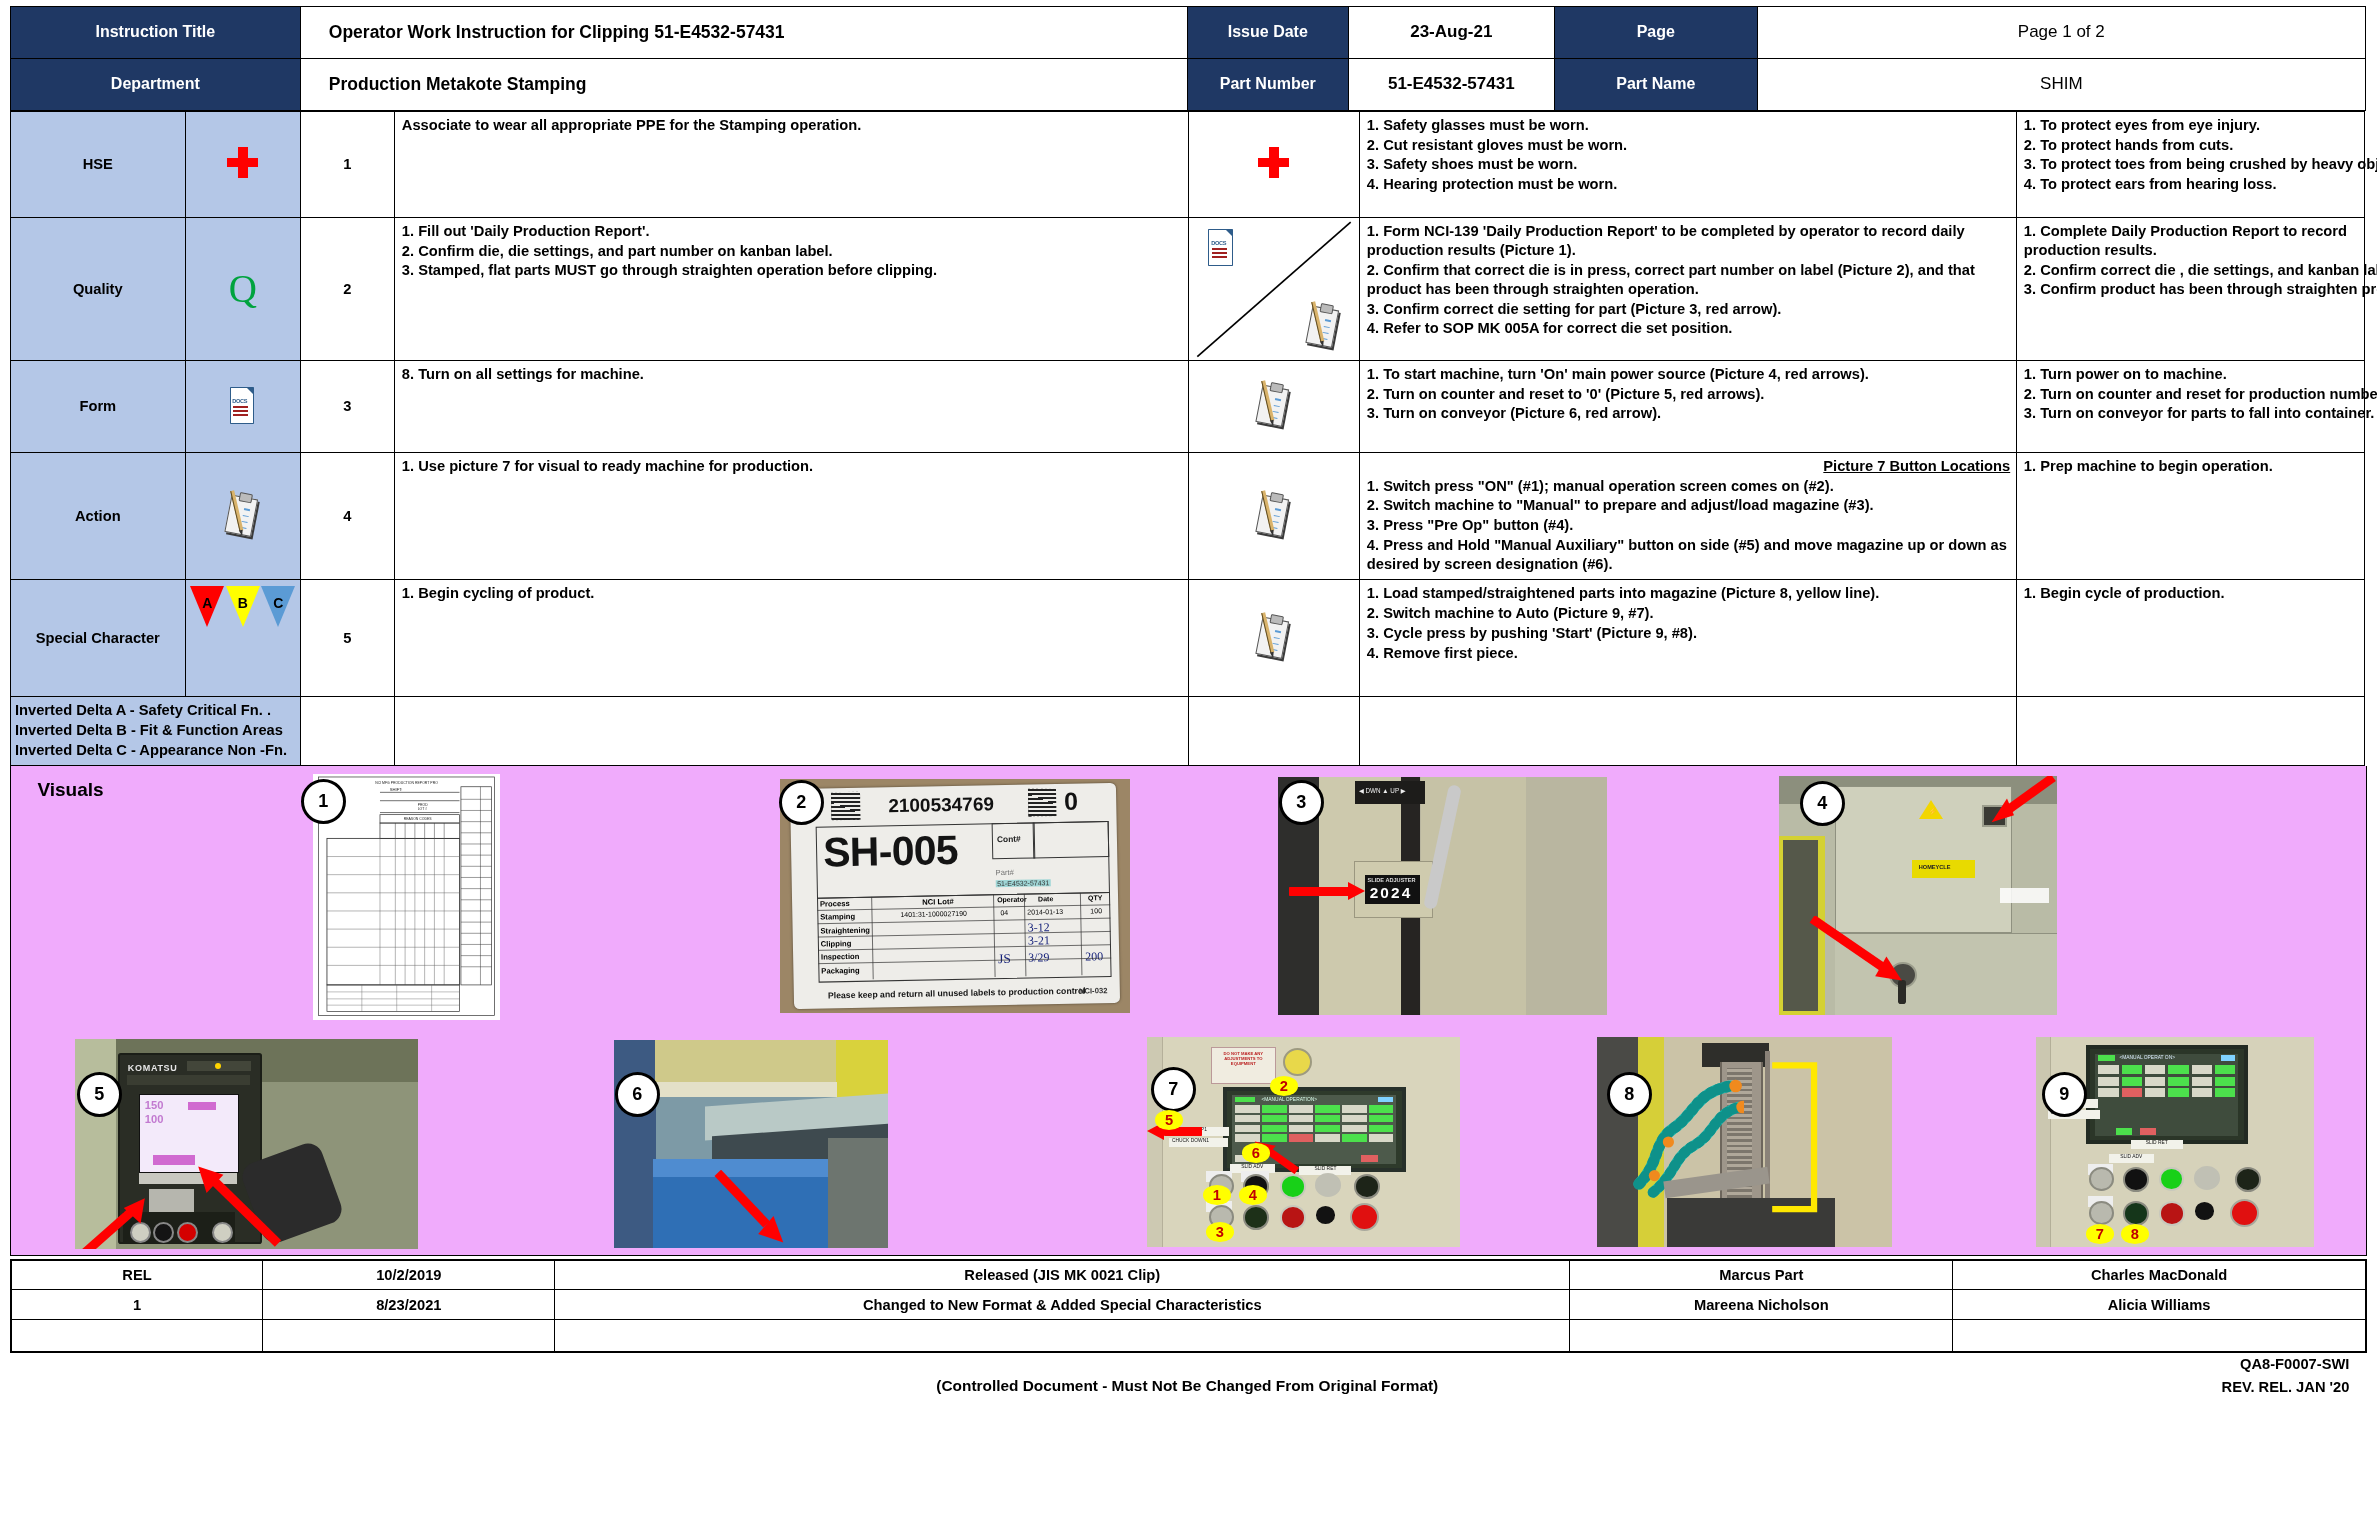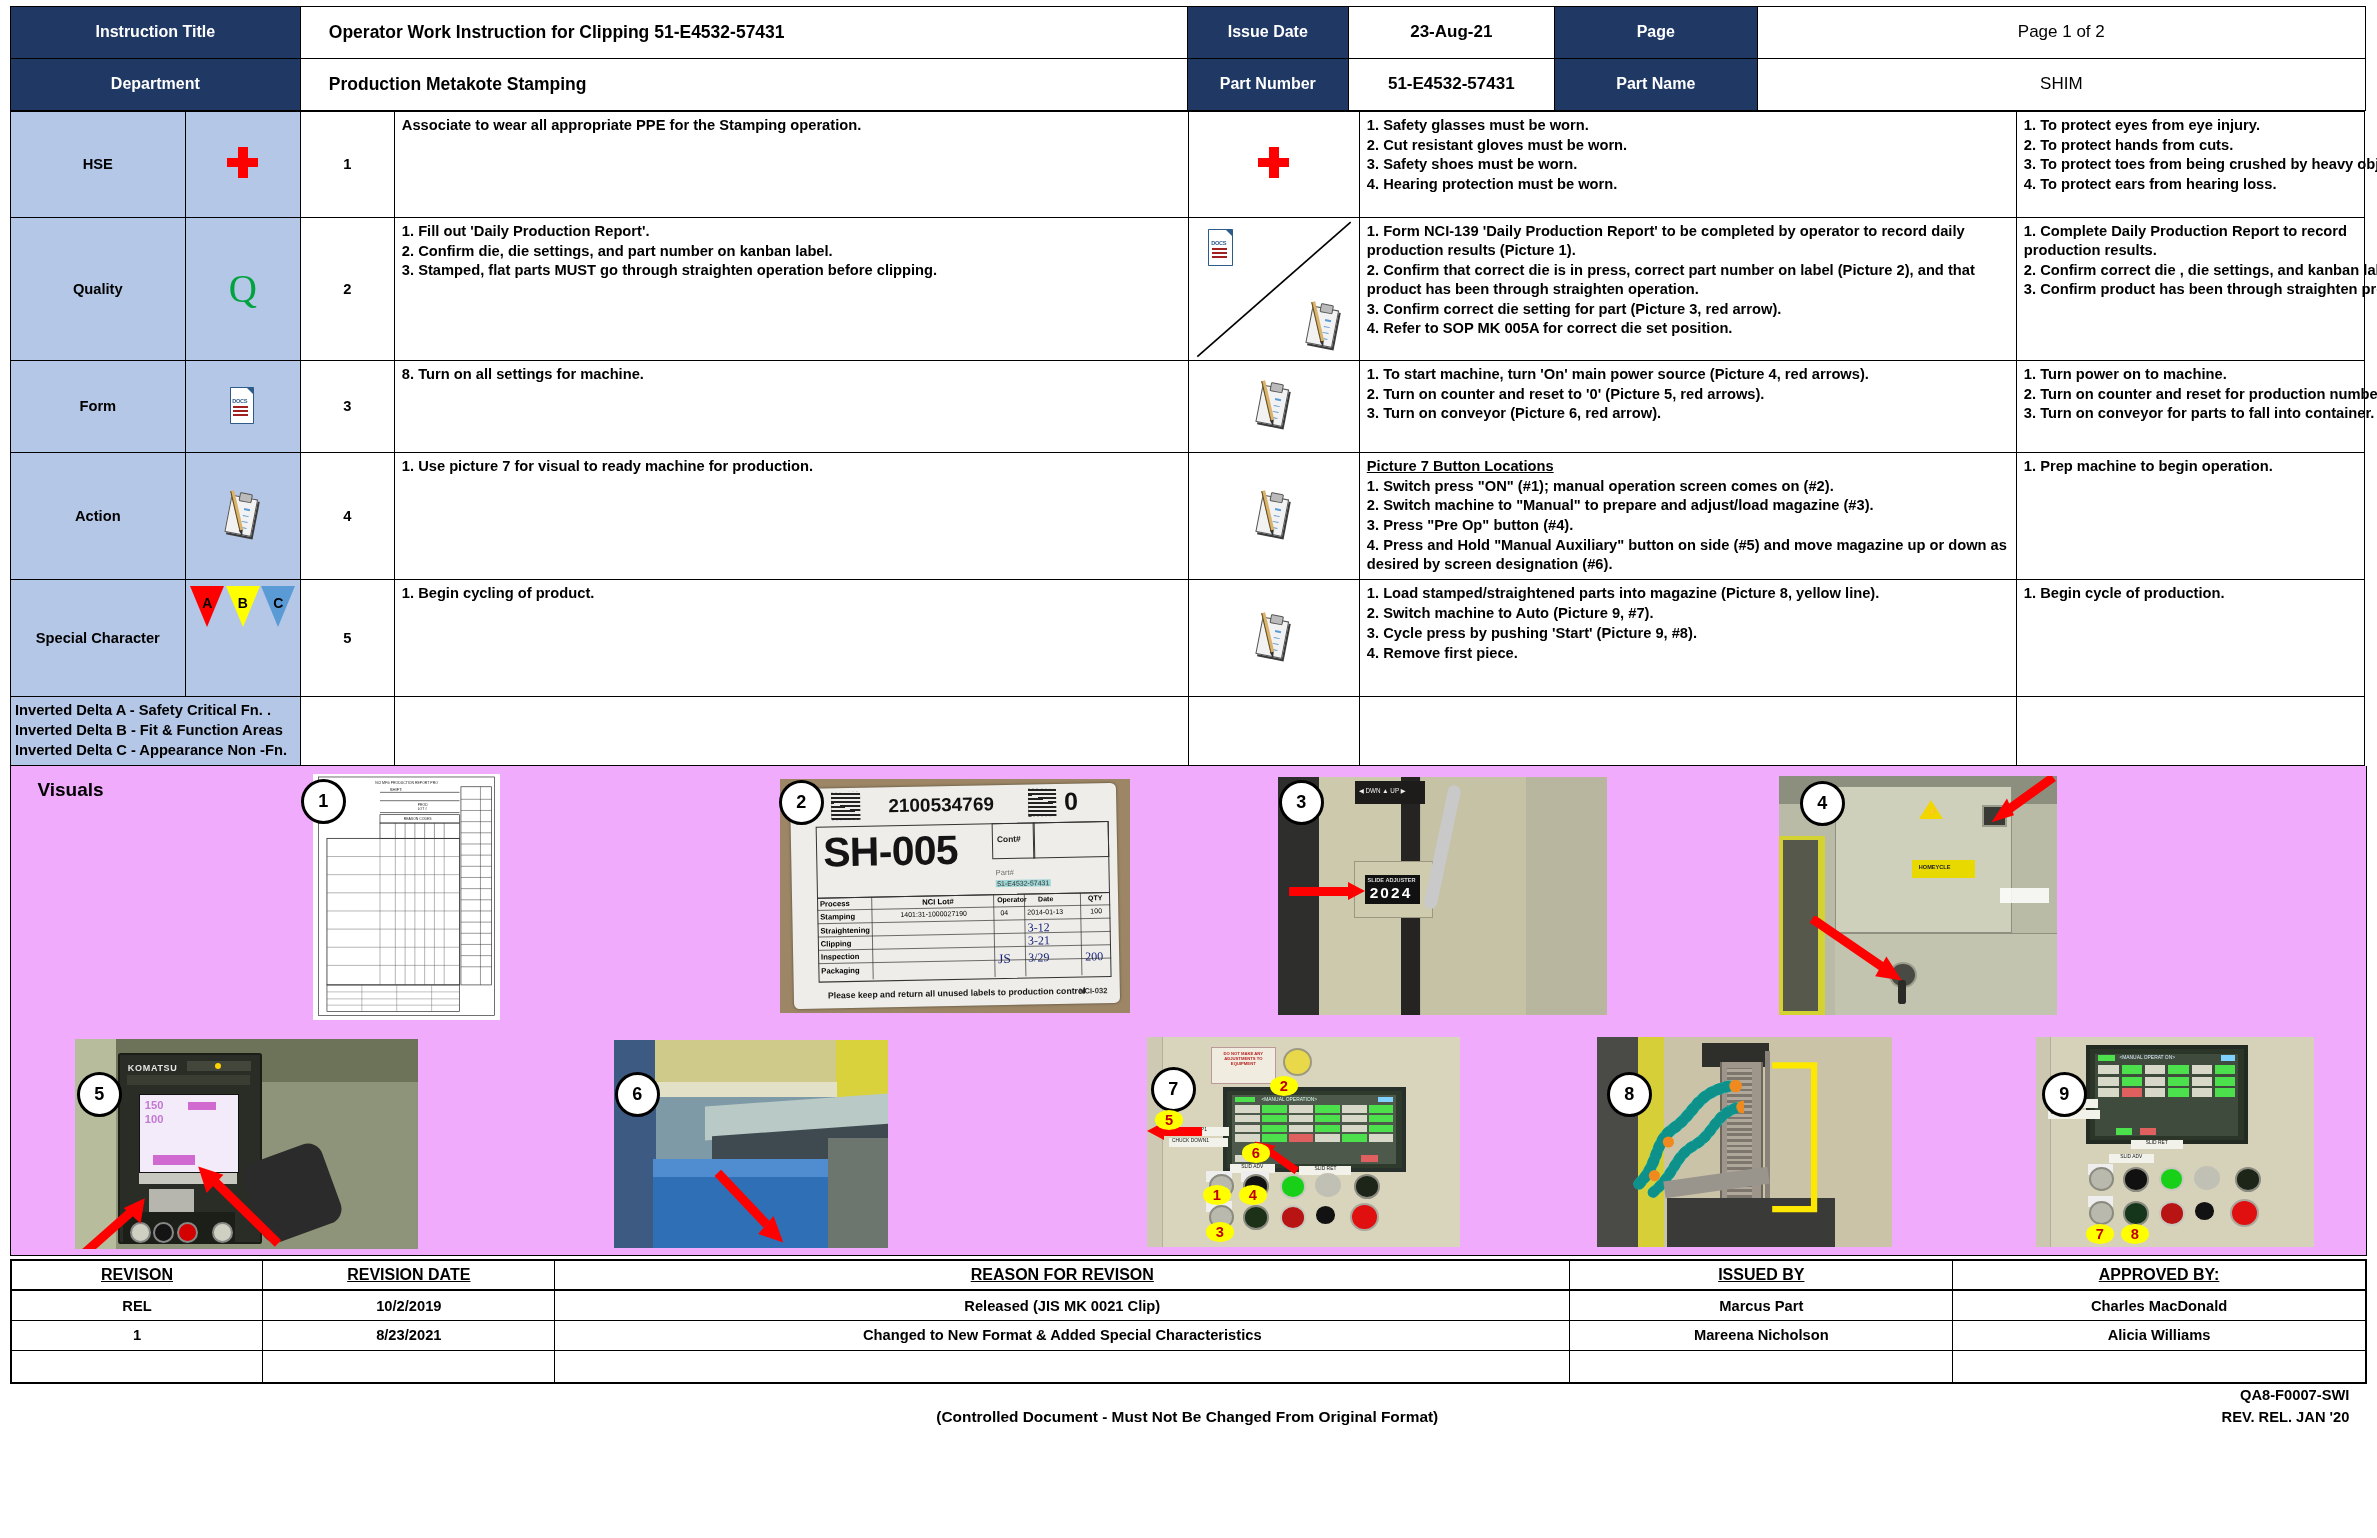--- a/index.html
+++ b/index.html
@@ -32,21 +32,21 @@
   .hdr.navy{background:#1F3864;color:#fff;}
   .cell-txt{padding:4.2px 5.6px 4.2px 7px;font-weight:bold;font-size:14.3px;line-height:1.30;vertical-align:top;background:#fff;}
   .defn{background:#B4C7E7;font-weight:bold;font-size:16px;text-align:center;vertical-align:middle;}
   .symcell{background:#B4C7E7;text-align:center;vertical-align:middle;}
   .stepno{text-align:center;vertical-align:middle;font-weight:bold;font-size:19px;background:#fff;}
   .symproc{text-align:center;vertical-align:middle;background:#fff;position:relative;}
 
   ul.klist{margin:0;padding:0;list-style:none;}
   ul.klist li{margin:0 0 0.7px 0;padding:0;white-space:nowrap;}
   ul.klist li.wrap{white-space:normal;}
-  .kp-head{text-decoration:underline;font-weight:bold;}
+  .kp-head{text-decoration:underline;font-weight:bold;text-align:right;}
 
   
   .redcross{position:relative;width:31px;height:31px;display:inline-block;}
   .redcross:before,.redcross:after{content:"";position:absolute;background:#FF0000;}
   .redcross:before{left:10.5px;top:0;width:9.8px;height:31px;}
   .redcross:after{left:0;top:10.5px;width:31px;height:9.8px;}
   .qglyph{font-family:"Liberation Serif",serif;font-size:39px;color:#00A33E;font-weight:normal;line-height:1;}
   .deltas{display:flex;justify-content:center;align-items:flex-start;gap:1.4px;}
   .tri{width:0;height:0;border-left:17.5px solid transparent;border-right:17.5px solid transparent;position:relative;}
   .tri span{position:absolute;top:-32px;left:-5.6px;width:11.2px;text-align:center;font-size:14px;font-weight:bold;color:#000;}
@@ -799,27 +799,20 @@
 
   <table class="rev">
     <colgroup>
       <col style="width:252px">
         <col style="width:292px">
         <col style="width:1015px">
       <col style="width:383px">
         <col style="width:413px">
     </colgroup>
     <tbody>
-        <tr>
-      <th>REVISON</th>
-      <th>REVISION DATE</th>
-      <th>REASON FOR REVISON</th>
-      <th>ISSUED BY</th>
-      <th>APPROVED BY:</th>
-    </tr>
     <tr>
       <td>REL</td>
       <td>10/2/2019</td>
       <td>Released (JIS MK 0021 Clip)</td>
       <td>Marcus Part</td>
       <td>Charles MacDonald</td>
     </tr>
     <tr>
       <td>1</td>
       <td>8/23/2021</td>

